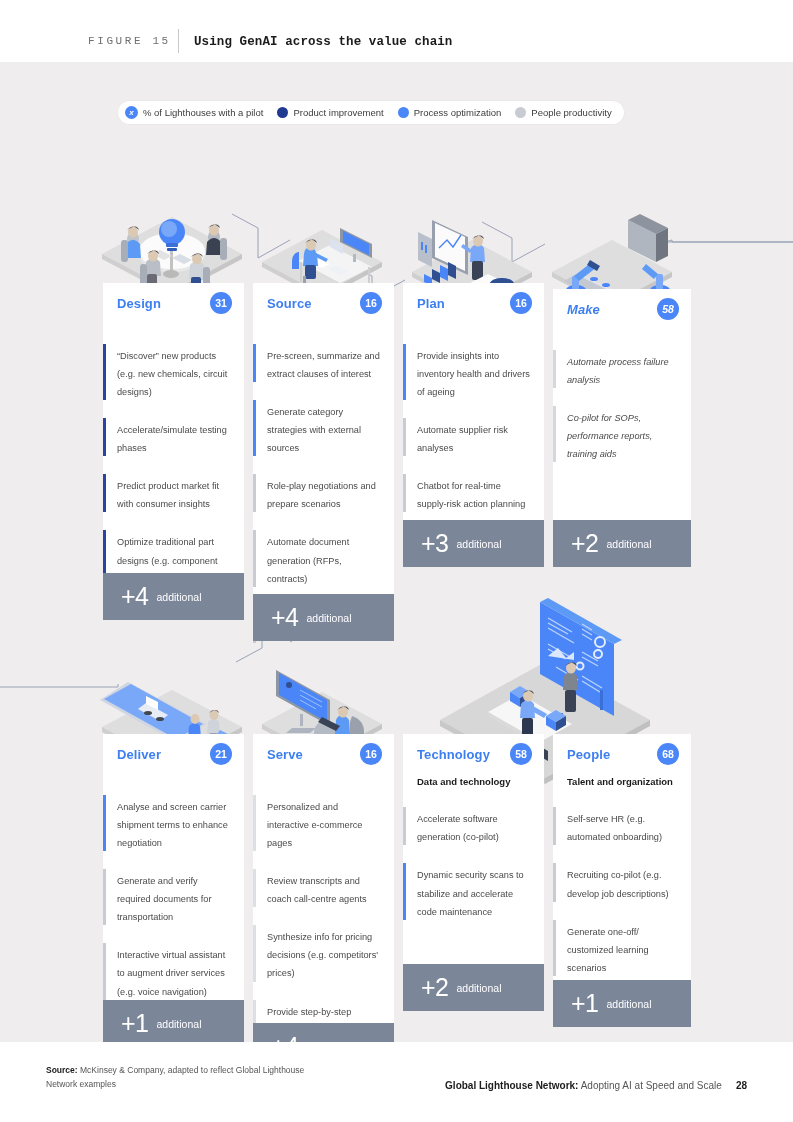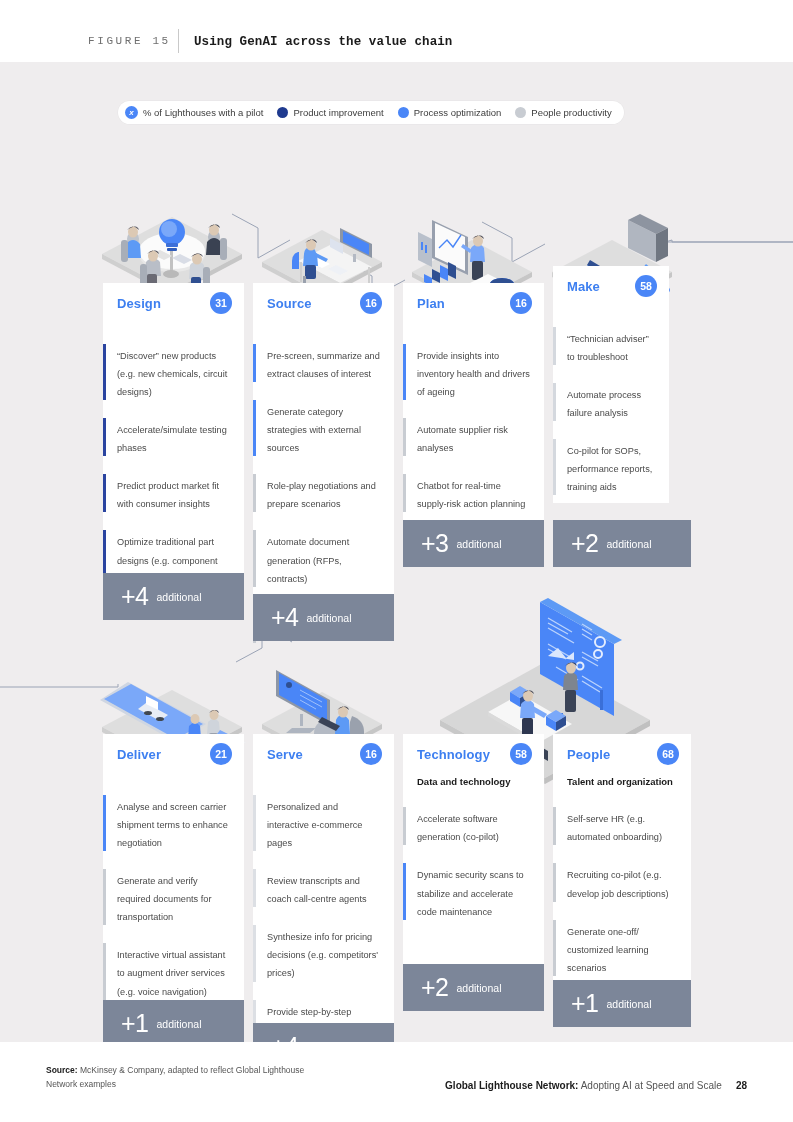--- a/index.html
+++ b/index.html
@@ -450,27 +450,26 @@
         <div class="bullet"><span class="bar" style="background:#4a86f7"></span><span class="txt">Provide insights into inventory health and drivers of ageing</span></div>
         <div class="bullet"><span class="bar" style="background:#c8ccd2"></span><span class="txt">Automate supplier risk analyses</span></div>
         <div class="bullet"><span class="bar" style="background:#c8ccd2"></span><span class="txt">Chatbot for real-time supply-risk action planning</span></div>
       </div>
     </div>
     <div class="more" style="left:403px; top:458px; width:141px; height:47px;">
       <span class="num">+3</span>
       <span class="lbl">additional</span>
     </div>
 
-    <div class="card" style="left:553px; top:204px; width:116px; height:237px;">
+    <div class="card" style="left:553px; top:227px; width:138px; height:237px;font-style:italic;">
       <div class="card-head">
         <div class="card-title">Make</div>
         <div class="card-badge">58</div>
       </div>
       <div class="card-body">
-        <div class="bullet"><span class="bar" style="background:#d4d8de"></span><span class="txt">“Technician adviser” to troubleshoot</span></div>
         <div class="bullet"><span class="bar" style="background:#d4d8de"></span><span class="txt">Automate process failure analysis</span></div>
         <div class="bullet"><span class="bar" style="background:#d4d8de"></span><span class="txt">Co-pilot for SOPs, performance reports, training aids</span></div>
       </div>
     </div>
     <div class="more" style="left:553px; top:458px; width:138px; height:47px;">
       <span class="num">+2</span>
       <span class="lbl">additional</span>
     </div>
 
     <div class="card" style="left:103px; top:672px; width:141px; height:266px;">

